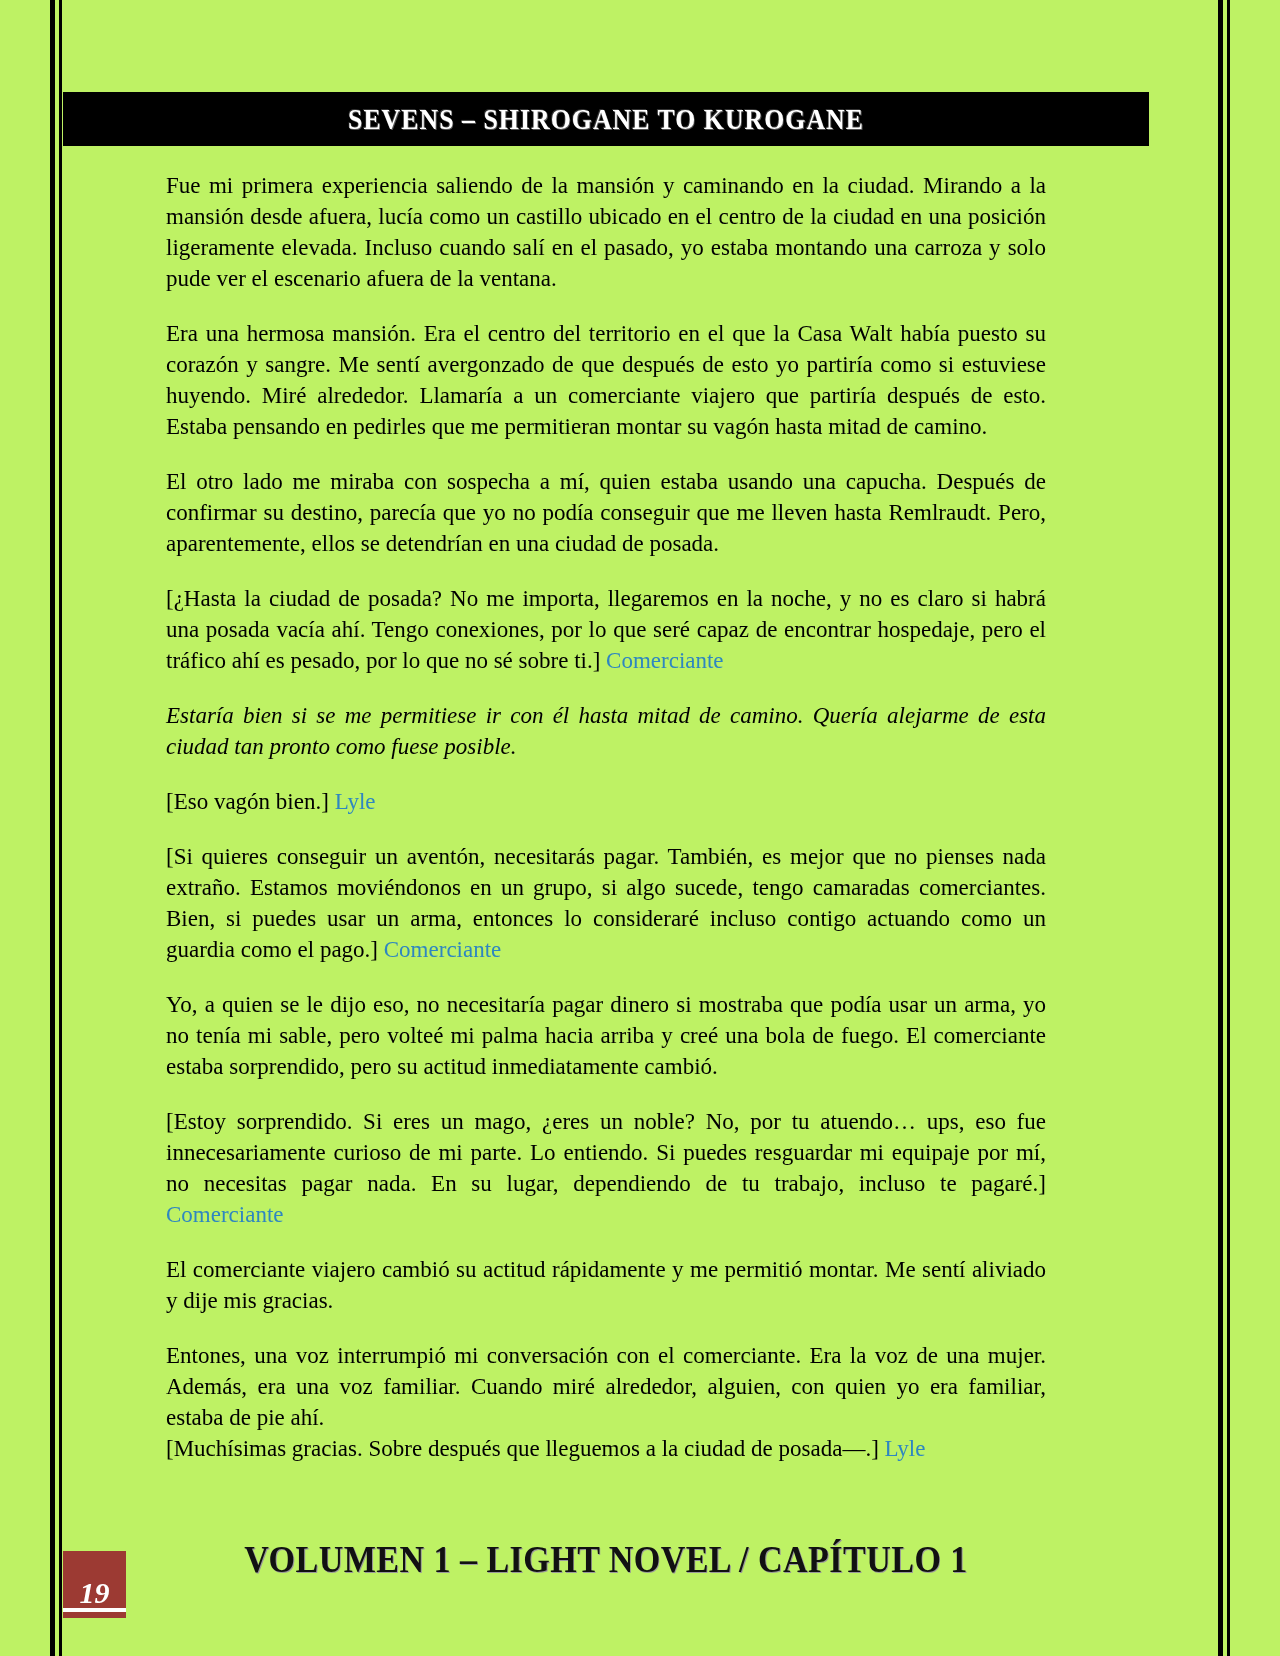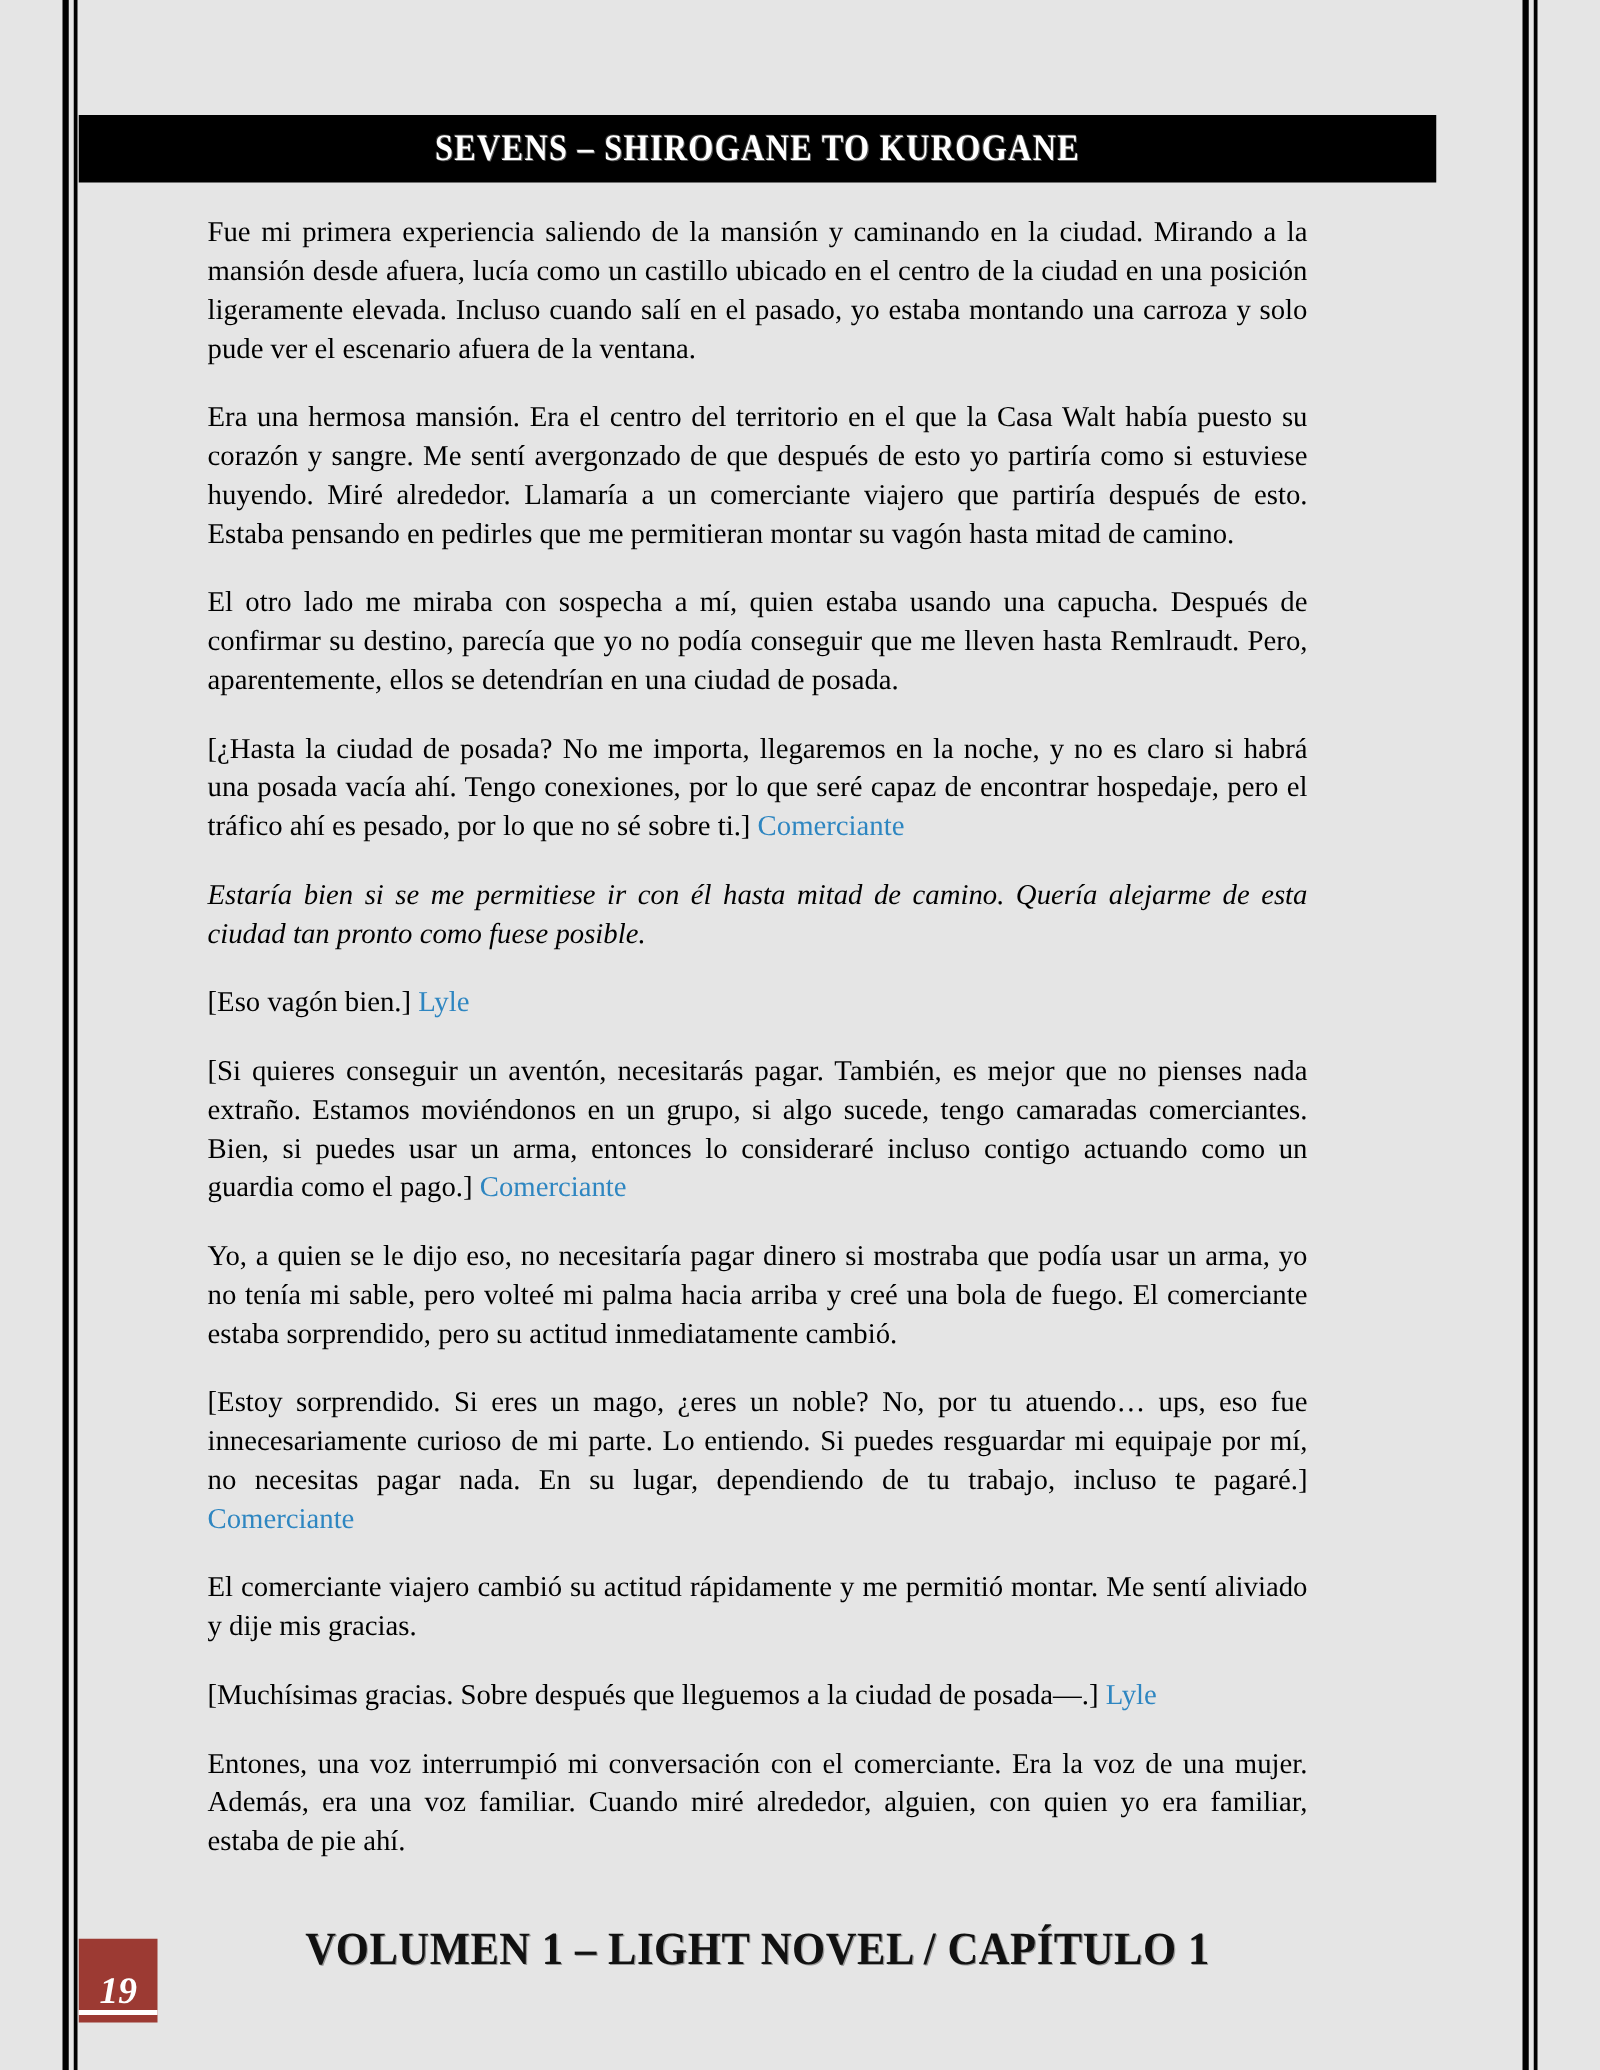--- a/index.html
+++ b/index.html
@@ -13,21 +13,21 @@
     height: 1656px;
     font-family: "Liberation Serif", "DejaVu Serif", serif;
     position: relative;
     overflow: hidden;
   }
 
   
   .page {
     position: absolute;
     inset: 0;
-    background: #e5e5e5;
+    background: #bef264;
   }
 
   .rule {
     position: absolute;
     top: 0;
     bottom: 0;
     background: #000000;
   }
   .rule-left-outer  { left: 50px;  width: 5px; }
   .rule-left-inner  { left: 59px;  width: 3px; }
@@ -152,22 +152,22 @@
       <p class="para" style="color: rgb(0, 0, 0);"><span>Fue mi primera experiencia saliendo de la mansión y caminando en la ciudad. Mirando a la mansión desde afuera, lucía como un castillo ubicado en el centro de la ciudad en una posición ligeramente elevada. Incluso cuando salí en el pasado, yo estaba montando una carroza y solo pude ver el escenario afuera de la ventana.</span></p>
       <p class="para" style="color: rgb(0, 0, 0);"><span>Era una hermosa mansión. Era el centro del territorio en el que la Casa Walt había puesto su corazón y sangre. Me sentí avergonzado de que después de esto yo partiría como si estuviese huyendo. Miré alrededor. Llamaría a un comerciante viajero que partiría después de esto. Estaba pensando en pedirles que me permitieran montar su vagón hasta mitad de camino.</span></p>
       <p class="para" style="color: rgb(0, 0, 0);"><span>El otro lado me miraba con sospecha a mí, quien estaba usando una capucha. Después de confirmar su destino, parecía que yo no podía conseguir que me lleven hasta Remlraudt. Pero, aparentemente, ellos se detendrían en una ciudad de posada.</span></p>
       <p class="para" style="color: rgb(0, 0, 0);"><span>[¿Hasta la ciudad de posada? No me importa, llegaremos en la noche, y no es claro si habrá una posada vacía ahí. Tengo conexiones, por lo que seré capaz de encontrar hospedaje, pero el tráfico ahí es pesado, por lo que no sé sobre ti.] </span><span class="speaker" style="color: rgb(46, 134, 193);">Comerciante</span></p>
       <p class="para" style="color: rgb(0, 0, 0); font-style: italic;"><span>Estaría bien si se me permitiese ir con él hasta mitad de camino. Quería alejarme de esta ciudad tan pronto como fuese posible.</span></p>
       <p class="para short" style="color: rgb(0, 0, 0);"><span>[Eso vagón bien.] </span><span class="speaker" style="color: rgb(46, 134, 193);">Lyle</span></p>
       <p class="para" style="color: rgb(0, 0, 0);"><span>[Si quieres conseguir un aventón, necesitarás pagar. También, es mejor que no pienses nada extraño. Estamos moviéndonos en un grupo, si algo sucede, tengo camaradas comerciantes. Bien, si puedes usar un arma, entonces lo consideraré incluso contigo actuando como un guardia como el pago.] </span><span class="speaker" style="color: rgb(46, 134, 193);">Comerciante</span></p>
       <p class="para" style="color: rgb(0, 0, 0);"><span>Yo, a quien se le dijo eso, no necesitaría pagar dinero si mostraba que podía usar un arma, yo no tenía mi sable, pero volteé mi palma hacia arriba y creé una bola de fuego. El comerciante estaba sorprendido, pero su actitud inmediatamente cambió.</span></p>
       <p class="para" style="color: rgb(0, 0, 0);"><span>[Estoy sorprendido. Si eres un mago, ¿eres un noble? No, por tu atuendo… ups, eso fue innecesariamente curioso de mi parte. Lo entiendo. Si puedes resguardar mi equipaje por mí, no necesitas pagar nada. En su lugar, dependiendo de tu trabajo, incluso te pagaré.] </span><span class="speaker" style="color: rgb(46, 134, 193);">Comerciante</span></p>
       <p class="para" style="color: rgb(0, 0, 0);"><span>El comerciante viajero cambió su actitud rápidamente y me permitió montar. Me sentí aliviado y dije mis gracias.</span></p>
+      <p class="para last" style="color: rgb(0, 0, 0);"><span>Entones, una voz interrumpió mi conversación con el comerciante. Era la voz de una mujer. Además, era una voz familiar. Cuando miré alrededor, alguien, con quien yo era familiar, estaba de pie ahí.</span></p>
       <p class="para short" style="color: rgb(0, 0, 0);"><span>[Muchísimas gracias. Sobre después que lleguemos a la ciudad de posada—.] </span><span class="speaker" style="color: rgb(46, 134, 193);">Lyle</span></p>
-      <p class="para last" style="color: rgb(0, 0, 0);"><span>Entones, una voz interrumpió mi conversación con el comerciante. Era la voz de una mujer. Además, era una voz familiar. Cuando miré alrededor, alguien, con quien yo era familiar, estaba de pie ahí.</span></p>
     </div>
 
   <div class="footer-title">VOLUMEN 1 – LIGHT NOVEL / CAPÍTULO 1</div>
 
   <div class="page-badge" style="background: rgb(156, 58, 51);">
     <div class="page-badge-number">19</div>
     <div class="page-badge-underline"></div>
   </div>
 
 </div>

